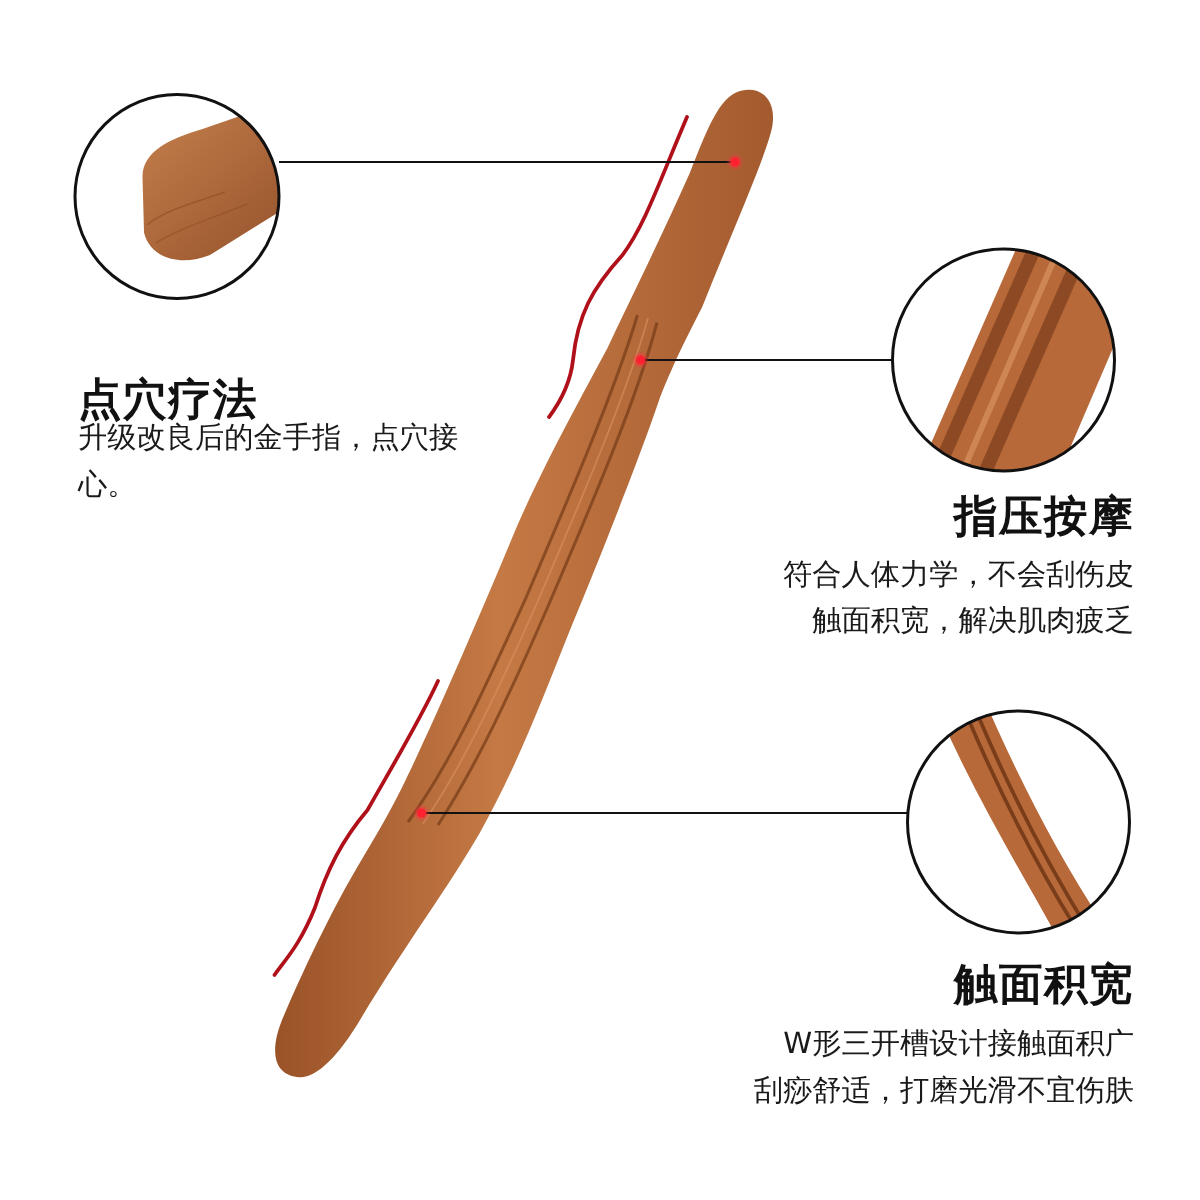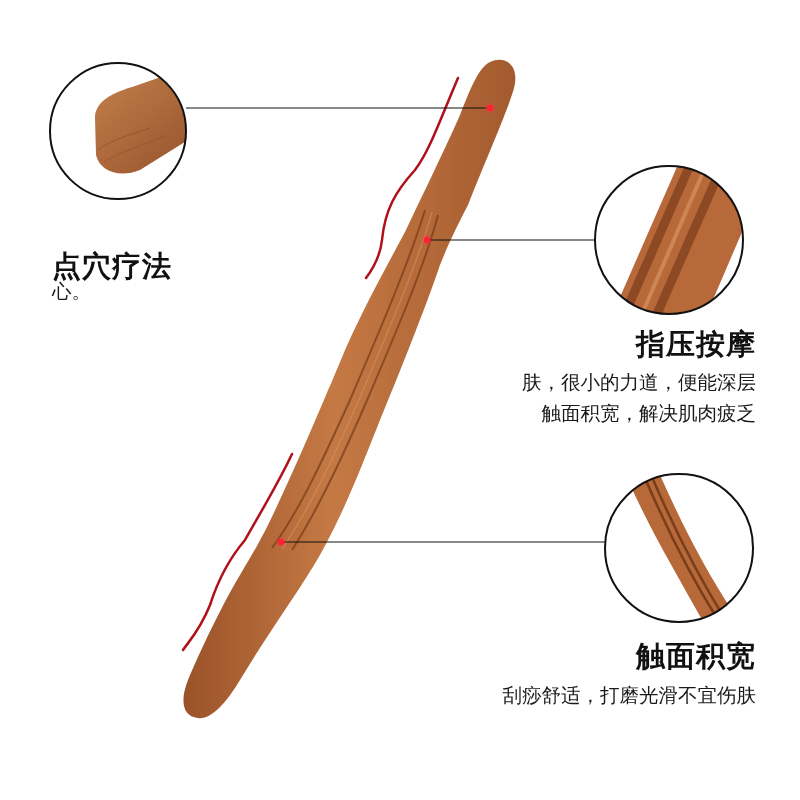--- a/index.html
+++ b/index.html
@@ -82,25 +82,27 @@
     <rect x="595" y="465" width="170" height="170" fill="#fff"></rect>
     <path d="M628 480 L660 475 C680 520,705 570,735 615 L705 625 C680 580,650 530,628 480 Z" fill="#b8693a"></path>
     <path d="M645 478 C665 525,690 575,718 620" stroke="#7a3d1a" stroke-width="2.5" fill="none"></path>
     <path d="M652 477 C672 524,697 574,725 619" stroke="#7a3d1a" stroke-width="2.5" fill="none"></path>
   </g>
   <circle cx="679" cy="548" r="74" fill="none" stroke="#111" stroke-width="2"></circle>
 </svg>
 
 <div class="title left-text" style="top:224px;margin-top:23px;">点穴疗法</div>
 <div class="body left-text" style="top:276px;">
+  <div>升级改良后的金手指，点穴接</div>
   <div>心。</div>
 </div>
 
 <div class="title right-text" style="top:325px;">指压按摩</div>
 <div class="body right-text" style="top:367px;">
-  <div>肤，很小的力道，便能深层</div>
+  <div>符合人体力学，不会刮伤皮</div>
   <div>触面积宽，解决肌肉疲乏</div>
 </div>
 
 <div class="title right-text" style="top:637px;">触面积宽</div>
 <div class="body right-text" style="top:680px;">
+  <div>W形三开槽设计接触面积广</div>
   <div>刮痧舒适，打磨光滑不宜伤肤</div>
 </div>
 
 </body></html>

